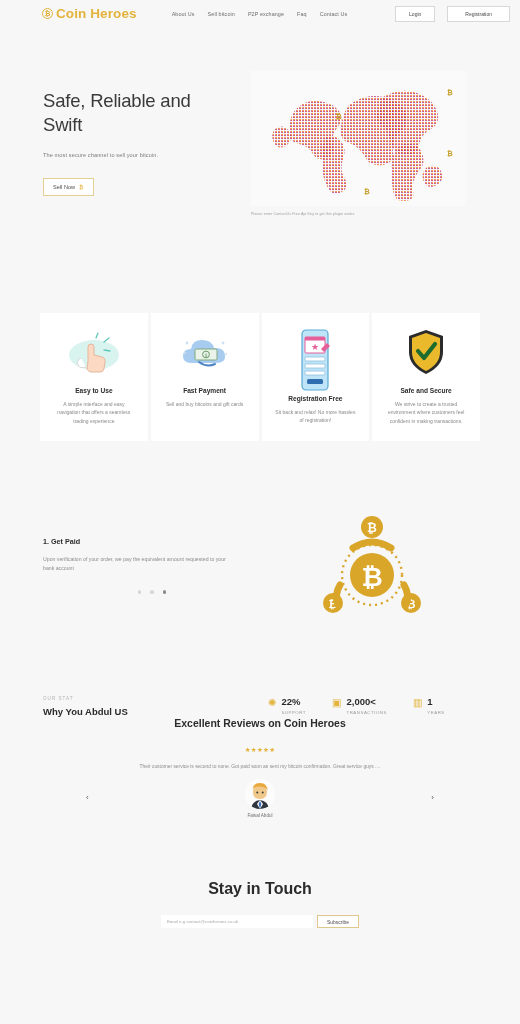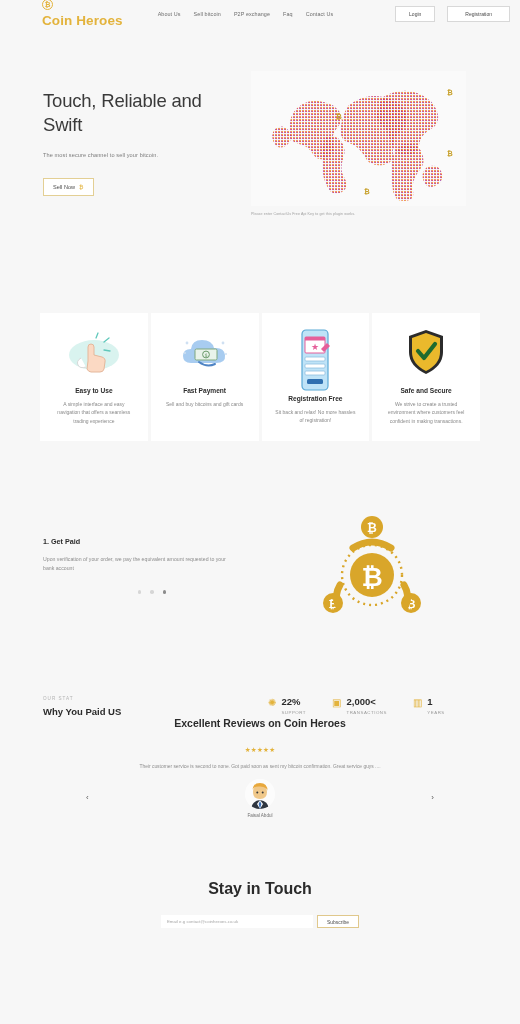--- a/index.html
+++ b/index.html
@@ -13,21 +13,21 @@
   body { width: 520px; overflow-x: hidden; }
 
   
   .header {
     height: 27px;
     display: flex;
     align-items: center;
     padding: 0 10px 0 42px;
     background: #f7f7f7;
   }
-  .logo { display: flex; align-items: flex-start; gap: 3px; flex-direction: column; }
+  .logo { display: flex; align-items: center; gap: 3px; }
   .logo-mark {
     width: 11px; height: 11px; border-radius: 50%;
     border: 1.6px solid #e3b33c; position: relative;
     display: flex; align-items: center; justify-content: center;
     font-size: 7px; color: #e3b33c; font-weight: bold;
   }
   .logo-text {
     font-size: 13.5px; font-weight: bold; color: #e3b33c;
     letter-spacing: .1px;
   }
@@ -182,21 +182,21 @@
     <span class="nav-item">Contact Us</span>
   </div>
   <div class="header-actions">
     <button class="btn-outline">Login</button>
     <button class="btn-outline wide">Registration</button>
   </div>
 </div>
 
 <div class="hero">
   <div class="hero-left">
-    <h1 class="hero-title">Touch, Reliable and Swift</h1>
+    <h1 class="hero-title">Safe, Reliable and Swift</h1>
     <div class="hero-sub">The most secure channel to sell your bitcoin.</div>
     <button class="hero-btn">
       <span>Sell Now</span>
       <span class="bi">₿</span>
     </button>
   </div>
   <div class="hero-right">
     <div class="map-box">
       <svg viewBox="0 0 215 135" width="215" height="135">
         <defs>
@@ -322,21 +322,21 @@
       <circle cx="91" cy="90" r="10" fill="#d9a62a"></circle>
       <text x="91" y="95" font-size="11" text-anchor="middle" fill="#fff" font-weight="bold" font-family="DejaVu Sans, sans-serif">₿</text>
       <path d="M84 72 q6 10 2 20" stroke="#d9a62a" stroke-width="7" fill="none" stroke-linecap="round"></path>
     </svg>
   </div>
 </div>
 
 <div class="stats">
   <div class="stats-left">
     <div class="stats-eyebrow">OUR STAT</div>
-    <div class="stats-head">Why You Paid US</div>
+    <div class="stats-head">Why You Abdul US</div>
   </div>
   <div class="stats-right">
 
     <div class="stat">
       <span class="stat-icon">✺</span>
       <div>
         <div class="stat-num">22%</div>
         <div class="stat-label">SUPPORT</div>
       </div>
     </div>

